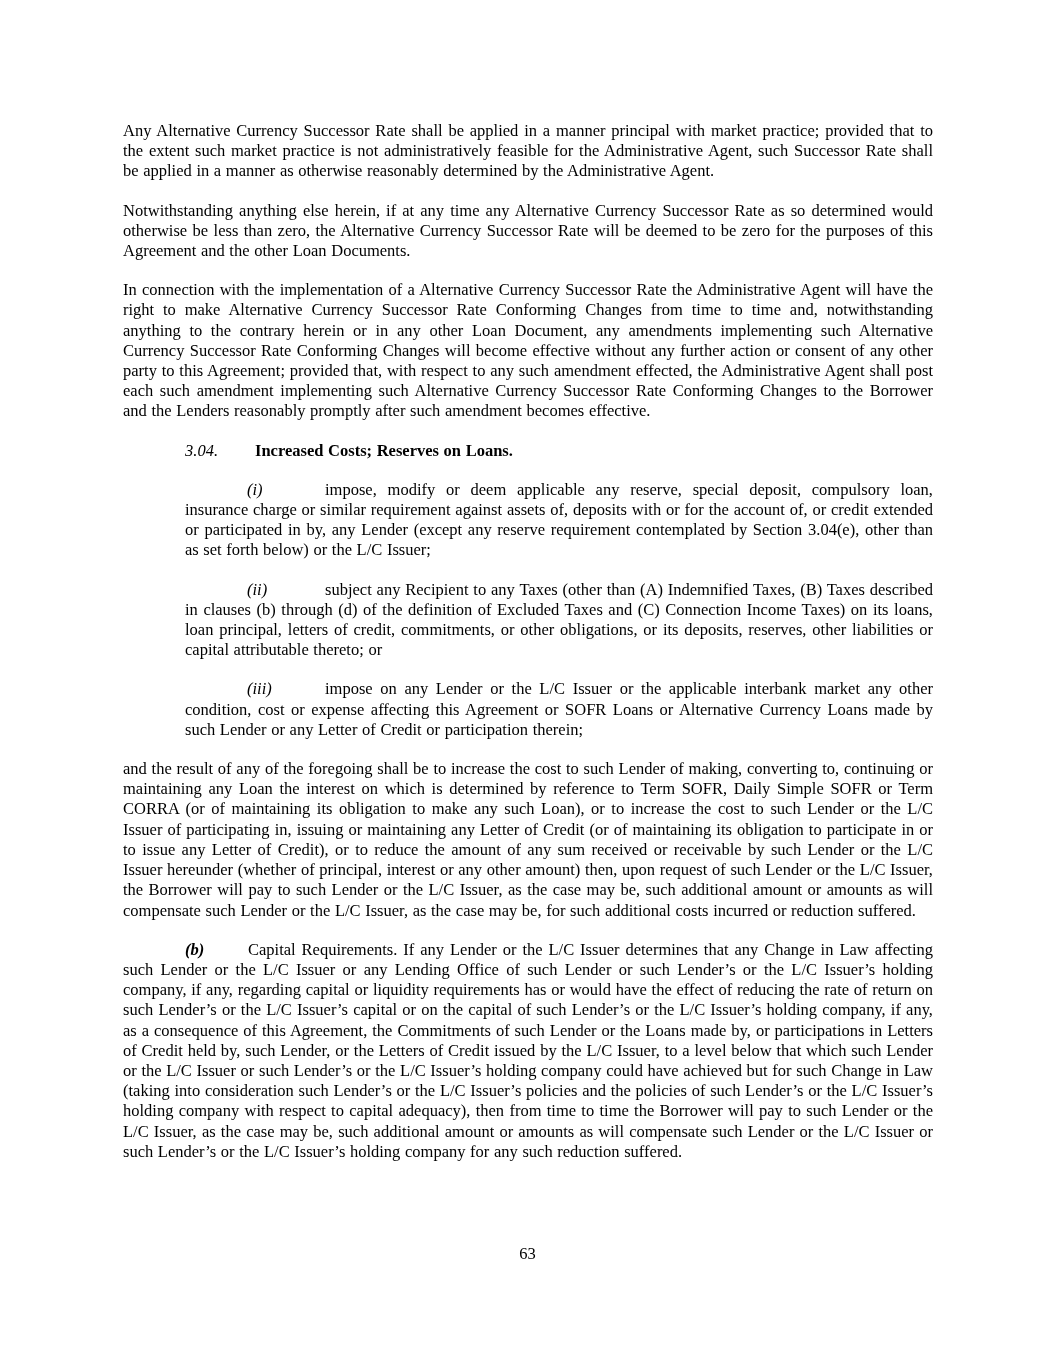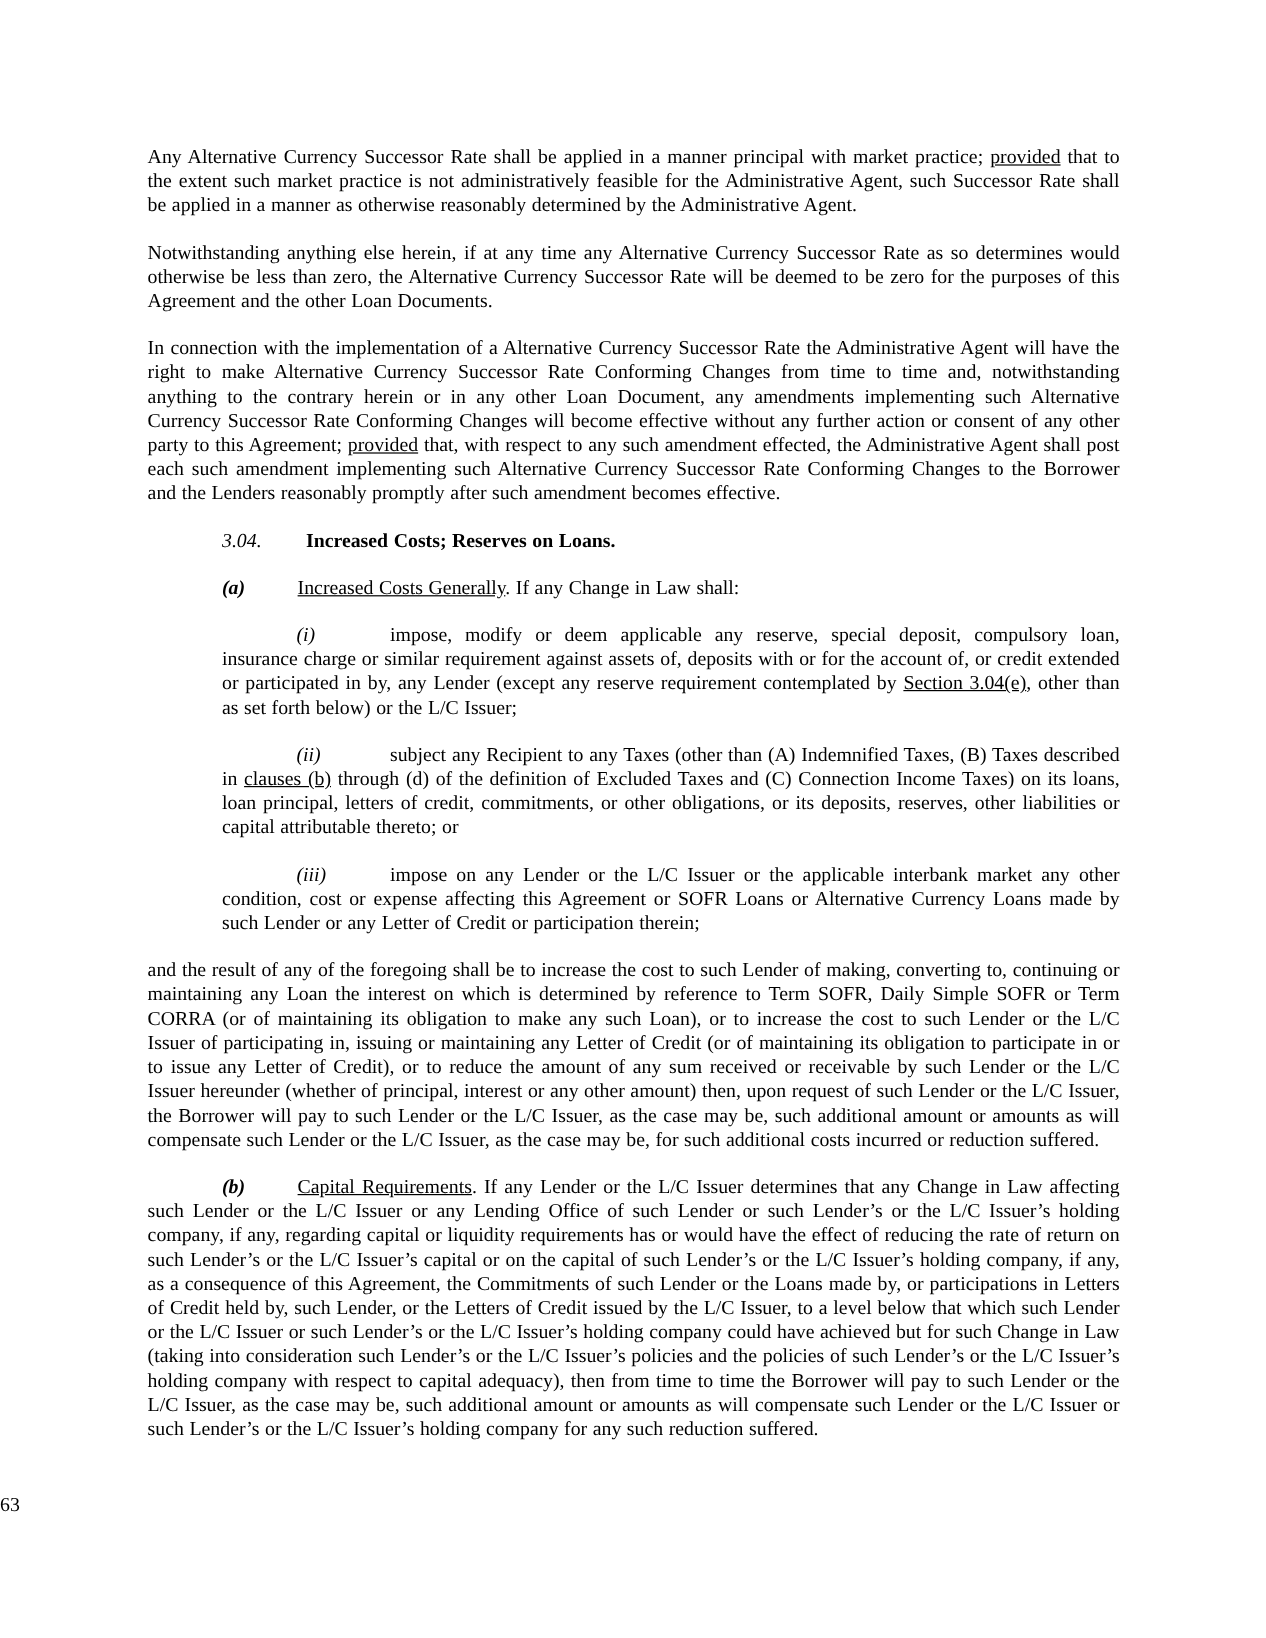--- a/index.html
+++ b/index.html
@@ -31,45 +31,45 @@
     margin-left: 62px !important;
     text-indent: 62px;
   }
   
   .indent1 { text-indent: 62px; }
   .lbl { display: inline-block; text-indent: 0; font-style: italic; }
   .lbl-num { width: 70px; }
   .lbl-letter { width: 63px; font-weight: bold; }
   .lbl-rom { width: 78px; }
   .b { font-weight: bold; }
-  .u { text-decoration: underline; }
+  .u { }
   .pageno {
     position: absolute;
     left: 0;
     top: 1244px;
     width: 1055px;
+    text-align: center;
     font-size: 16.5px;
     line-height: 20px;
   }
 </style>
 </head>
 <body>
 
 <div class="page">
   <div class="content">
 
     <p><span>Any Alternative Currency Successor Rate shall be applied in a manner principal with market practice; </span><span class="u">provided</span><span> that to the extent such market practice is not administratively feasible for the Administrative Agent, such Successor Rate shall be applied in a manner as otherwise reasonably determined by the Administrative Agent.</span></p>
 
-    <p><span>Notwithstanding anything else herein, if at any time any Alternative Currency Successor Rate as so determines would otherwise be less than zero, the Alternative Currency Successor Rate will be deemed to be zero for the purposes of this Agreement and the other Loan Documents.</span></p>
+    <p><span>Notwithstanding anything else herein, if at any time any Alternative Currency Successor Rate as so determined would otherwise be less than zero, the Alternative Currency Successor Rate will be deemed to be zero for the purposes of this Agreement and the other Loan Documents.</span></p>
 
     <p><span>In connection with the implementation of a Alternative Currency Successor Rate the Administrative Agent will have the right to make Alternative Currency Successor Rate Conforming Changes from time to time and, notwithstanding anything to the contrary herein or in any other Loan Document, any amendments implementing such Alternative Currency Successor Rate Conforming Changes will become effective without any further action or consent of any other party to this Agreement; </span><span class="u">provided</span><span> that, with respect to any such amendment effected, the Administrative Agent shall post each such amendment implementing such Alternative Currency Successor Rate Conforming Changes to the Borrower and the Lenders reasonably promptly after such amendment becomes effective.</span></p>
 
     <p class="indent1"><span class="lbl lbl-num">3.04.</span><span class="b">Increased Costs; Reserves on Loans.</span></p>
 
-    <p class="indent1"><span class="lbl lbl-letter">(a)</span><span class="u">Increased Costs Generally</span><span>. If any Change in Law shall:</span></p>
 
     <p class="sub"><span class="lbl lbl-rom">(i)</span><span>impose, modify or deem applicable any reserve, special deposit, compulsory loan, insurance charge or similar requirement against assets of, deposits with or for the account of, or credit extended or participated in by, any Lender (except any reserve requirement contemplated by </span><span class="u">Section 3.04(e)</span><span>, other than as set forth below) or the L/C Issuer;</span></p>
 
     <p class="sub"><span class="lbl lbl-rom">(ii)</span><span>subject any Recipient to any Taxes (other than (A) Indemnified Taxes, (B) Taxes described in </span><span class="u">clauses (b)</span><span> through (d) of the definition of Excluded Taxes and (C) Connection Income Taxes) on its loans, loan principal, letters of credit, commitments, or other obligations, or its deposits, reserves, other liabilities or capital attributable thereto; or</span></p>
 
     <p class="sub"><span class="lbl lbl-rom">(iii)</span><span>impose on any Lender or the L/C Issuer or the applicable interbank market any other condition, cost or expense affecting this Agreement or SOFR Loans or Alternative Currency Loans made by such Lender or any Letter of Credit or participation therein;</span></p>
 
     <p><span>and the result of any of the foregoing shall be to increase the cost to such Lender of making, converting to, continuing or maintaining any Loan the interest on which is determined by reference to Term SOFR, Daily Simple SOFR or Term CORRA (or of maintaining its obligation to make any such Loan), or to increase the cost to such Lender or the L/C Issuer of participating in, issuing or maintaining any Letter of Credit (or of maintaining its obligation to participate in or to issue any Letter of Credit), or to reduce the amount of any sum received or receivable by such Lender or the L/C Issuer hereunder (whether of principal, interest or any other amount) then, upon request of such Lender or the L/C Issuer, the Borrower will pay to such Lender or the L/C Issuer, as the case may be, such additional amount or amounts as will compensate such Lender or the L/C Issuer, as the case may be, for such additional costs incurred or reduction suffered.</span></p>
 
     <p class="indent1"><span class="lbl lbl-letter">(b)</span><span class="u">Capital Requirements</span><span>. If any Lender or the L/C Issuer determines that any Change in Law affecting such Lender or the L/C Issuer or any Lending Office of such Lender or such Lender’s or the L/C Issuer’s holding company, if any, regarding capital or liquidity requirements has or would have the effect of reducing the rate of return on such Lender’s or the L/C Issuer’s capital or on the capital of such Lender’s or the L/C Issuer’s holding company, if any, as a consequence of this Agreement, the Commitments of such Lender or the Loans made by, or participations in Letters of Credit held by, such Lender, or the Letters of Credit issued by the L/C Issuer, to a level below that which such Lender or the L/C Issuer or such Lender’s or the L/C Issuer’s holding company could have achieved but for such Change in Law (taking into consideration such Lender’s or the L/C Issuer’s policies and the policies of such Lender’s or the L/C Issuer’s holding company with respect to capital adequacy), then from time to time the Borrower will pay to such Lender or the L/C Issuer, as the case may be, such additional amount or amounts as will compensate such Lender or the L/C Issuer or such Lender’s or the L/C Issuer’s holding company for any such reduction suffered.</span></p>

